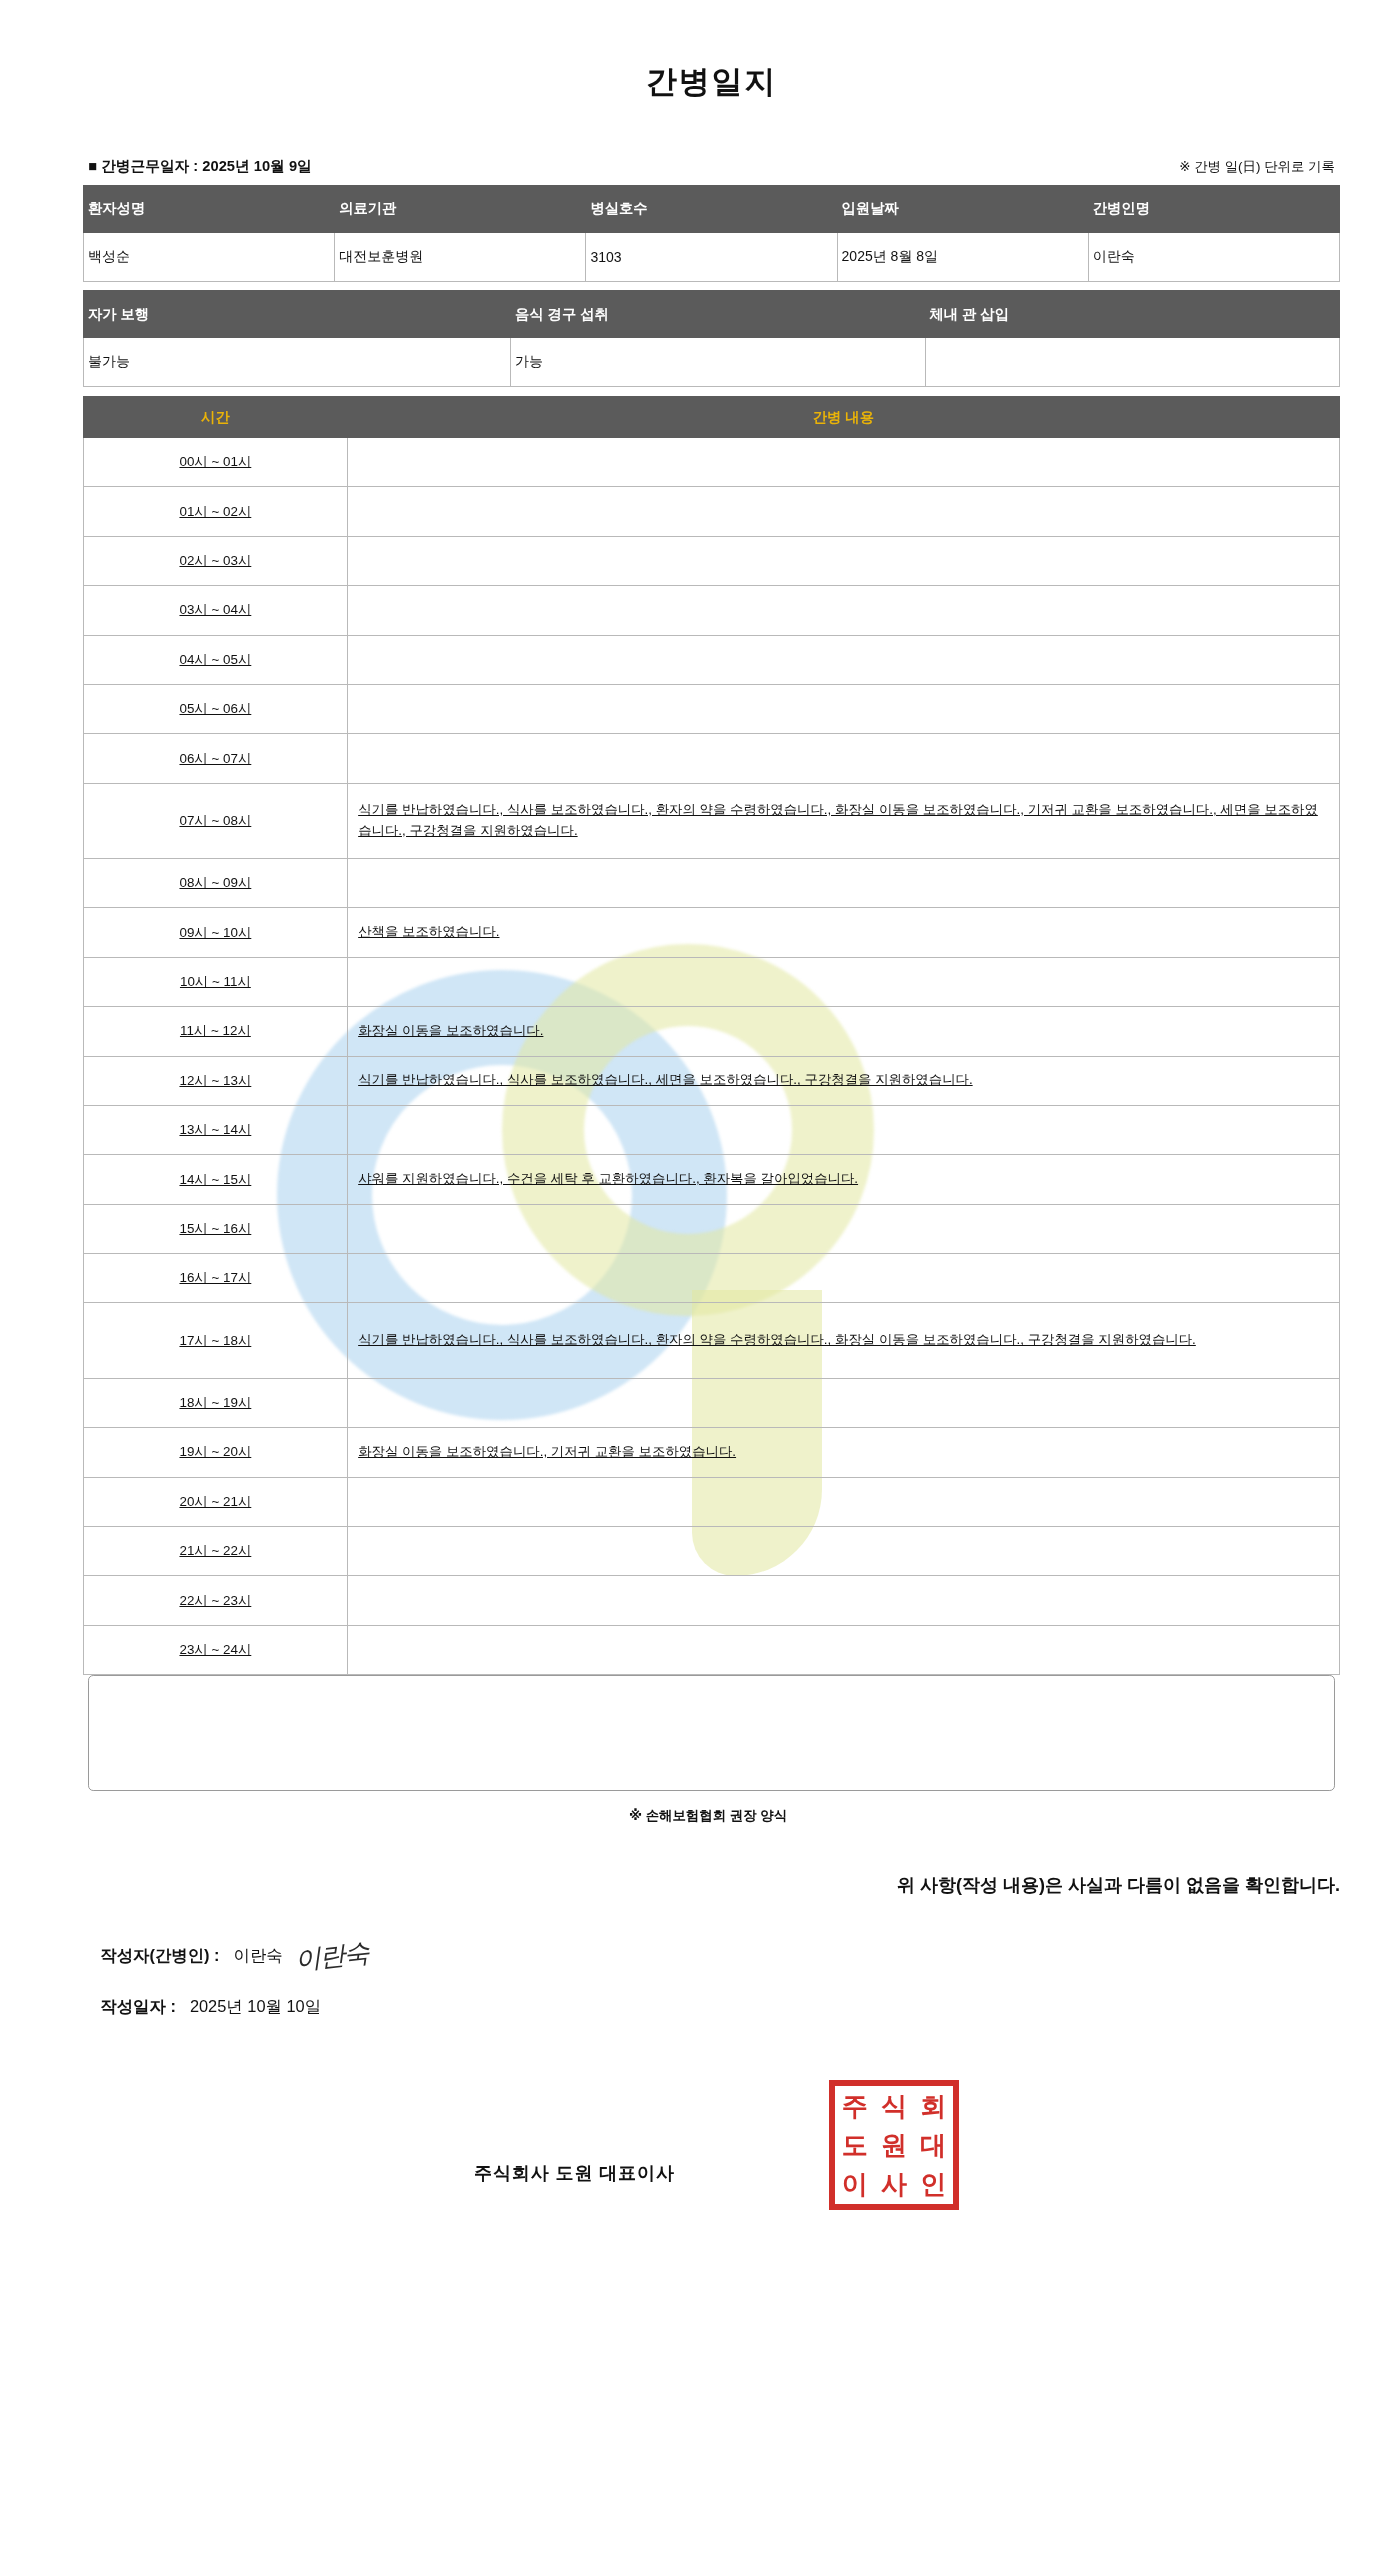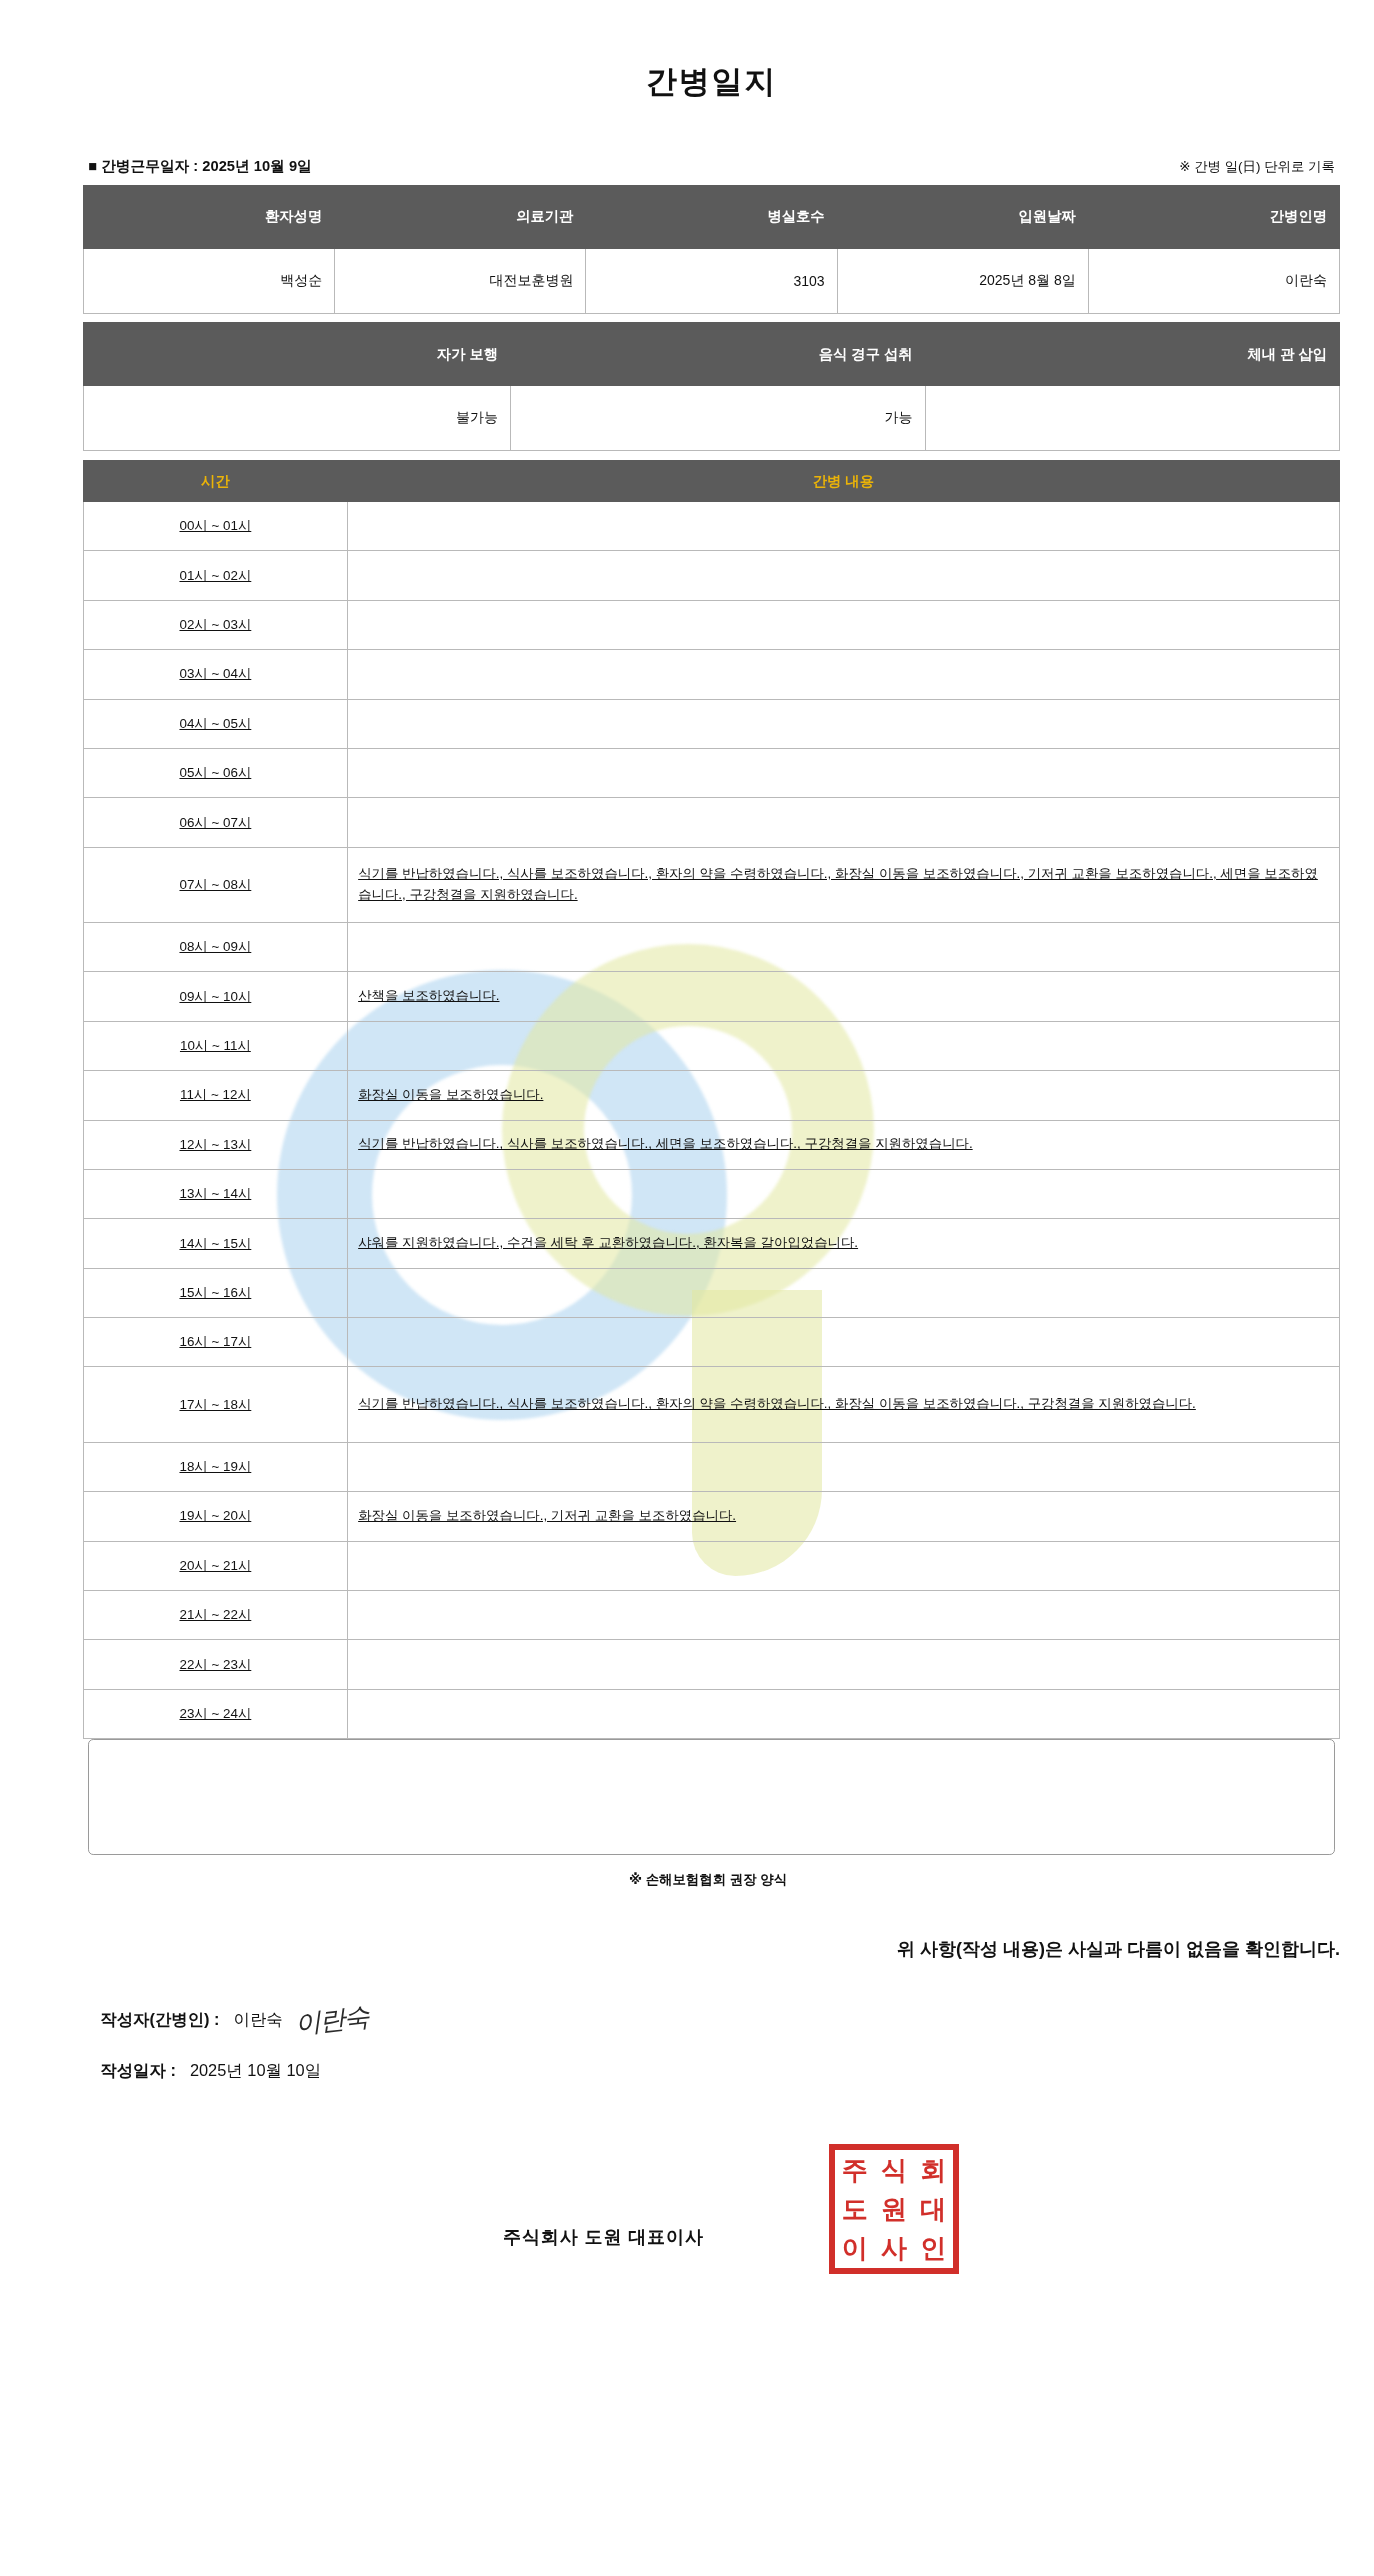--- a/index.html
+++ b/index.html
@@ -83,22 +83,22 @@
 
   table.grid {
     width: 100%;
     border-collapse: collapse;
     table-layout: fixed;
   }
   table.grid td, table.grid th {
     border: 0.9px solid #b9b9b9;
     font-size: 14px;
     font-weight: normal;
-    text-align: right;
-    padding: 12px;
+    text-align: left;
+    padding: 4px;
     height: 40px;
     vertical-align: middle;
   }
   table.grid th {
     background: #5b5b5b;
     color: #ffffff;
     font-weight: bold;
     font-size: 14.3px;
     height: 38px;
     border-color: #5b5b5b;
@@ -187,21 +187,21 @@
     letter-spacing: -1.7px;
   }
 
   .footer {
     position: relative;
     margin-top: 50px;
     height: 173px;
   }
   .company {
     position: absolute;
-    left: 420px;
+    left: 391px;
     top: 93px;
     font-weight: bold;
     font-size: 18px;
     letter-spacing: 0.9px;
   }
   .stamp {
     position: absolute;
     left: 746px;
     top: 12px;
     width: 130px;

